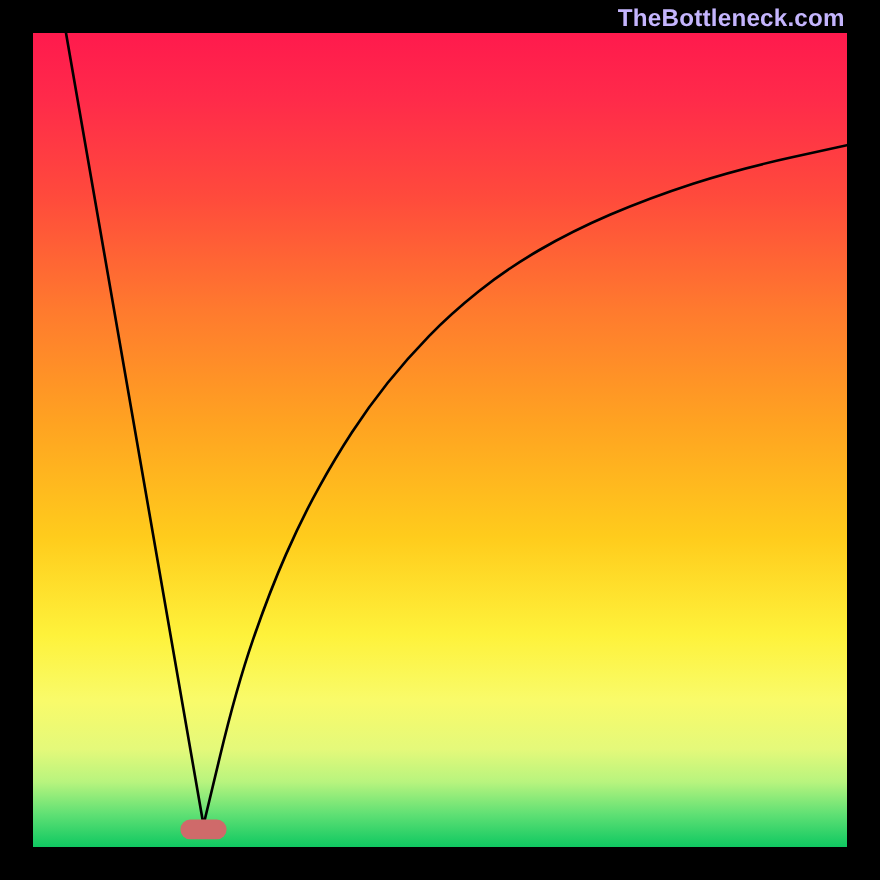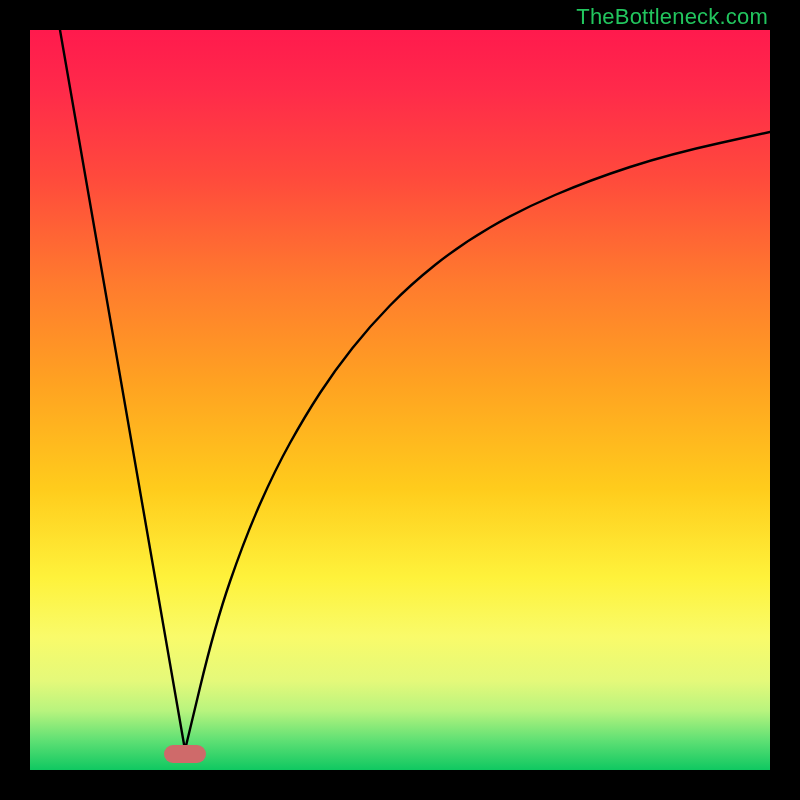--- a/index.html
+++ b/index.html
@@ -38,23 +38,23 @@
       #e4f97a 88%,
       #b8f47e 92%,
       #5fe074 96%,
       #0fc861 100%
     );
   }
   .watermark {
     position: absolute;
     top: 4px;
     right: 32px;
-    color: #22c55e;
+    color: #c4b5fd;
     font-size: 22px;
-    font-weight: 400;
+    font-weight: 700;
     letter-spacing: 0.2px;
     z-index: 50;
   }
   svg.curve {
     position: absolute;
     left: 0;
     top: 0;
     width: 740px;
     height: 740px;
     z-index: 20;

